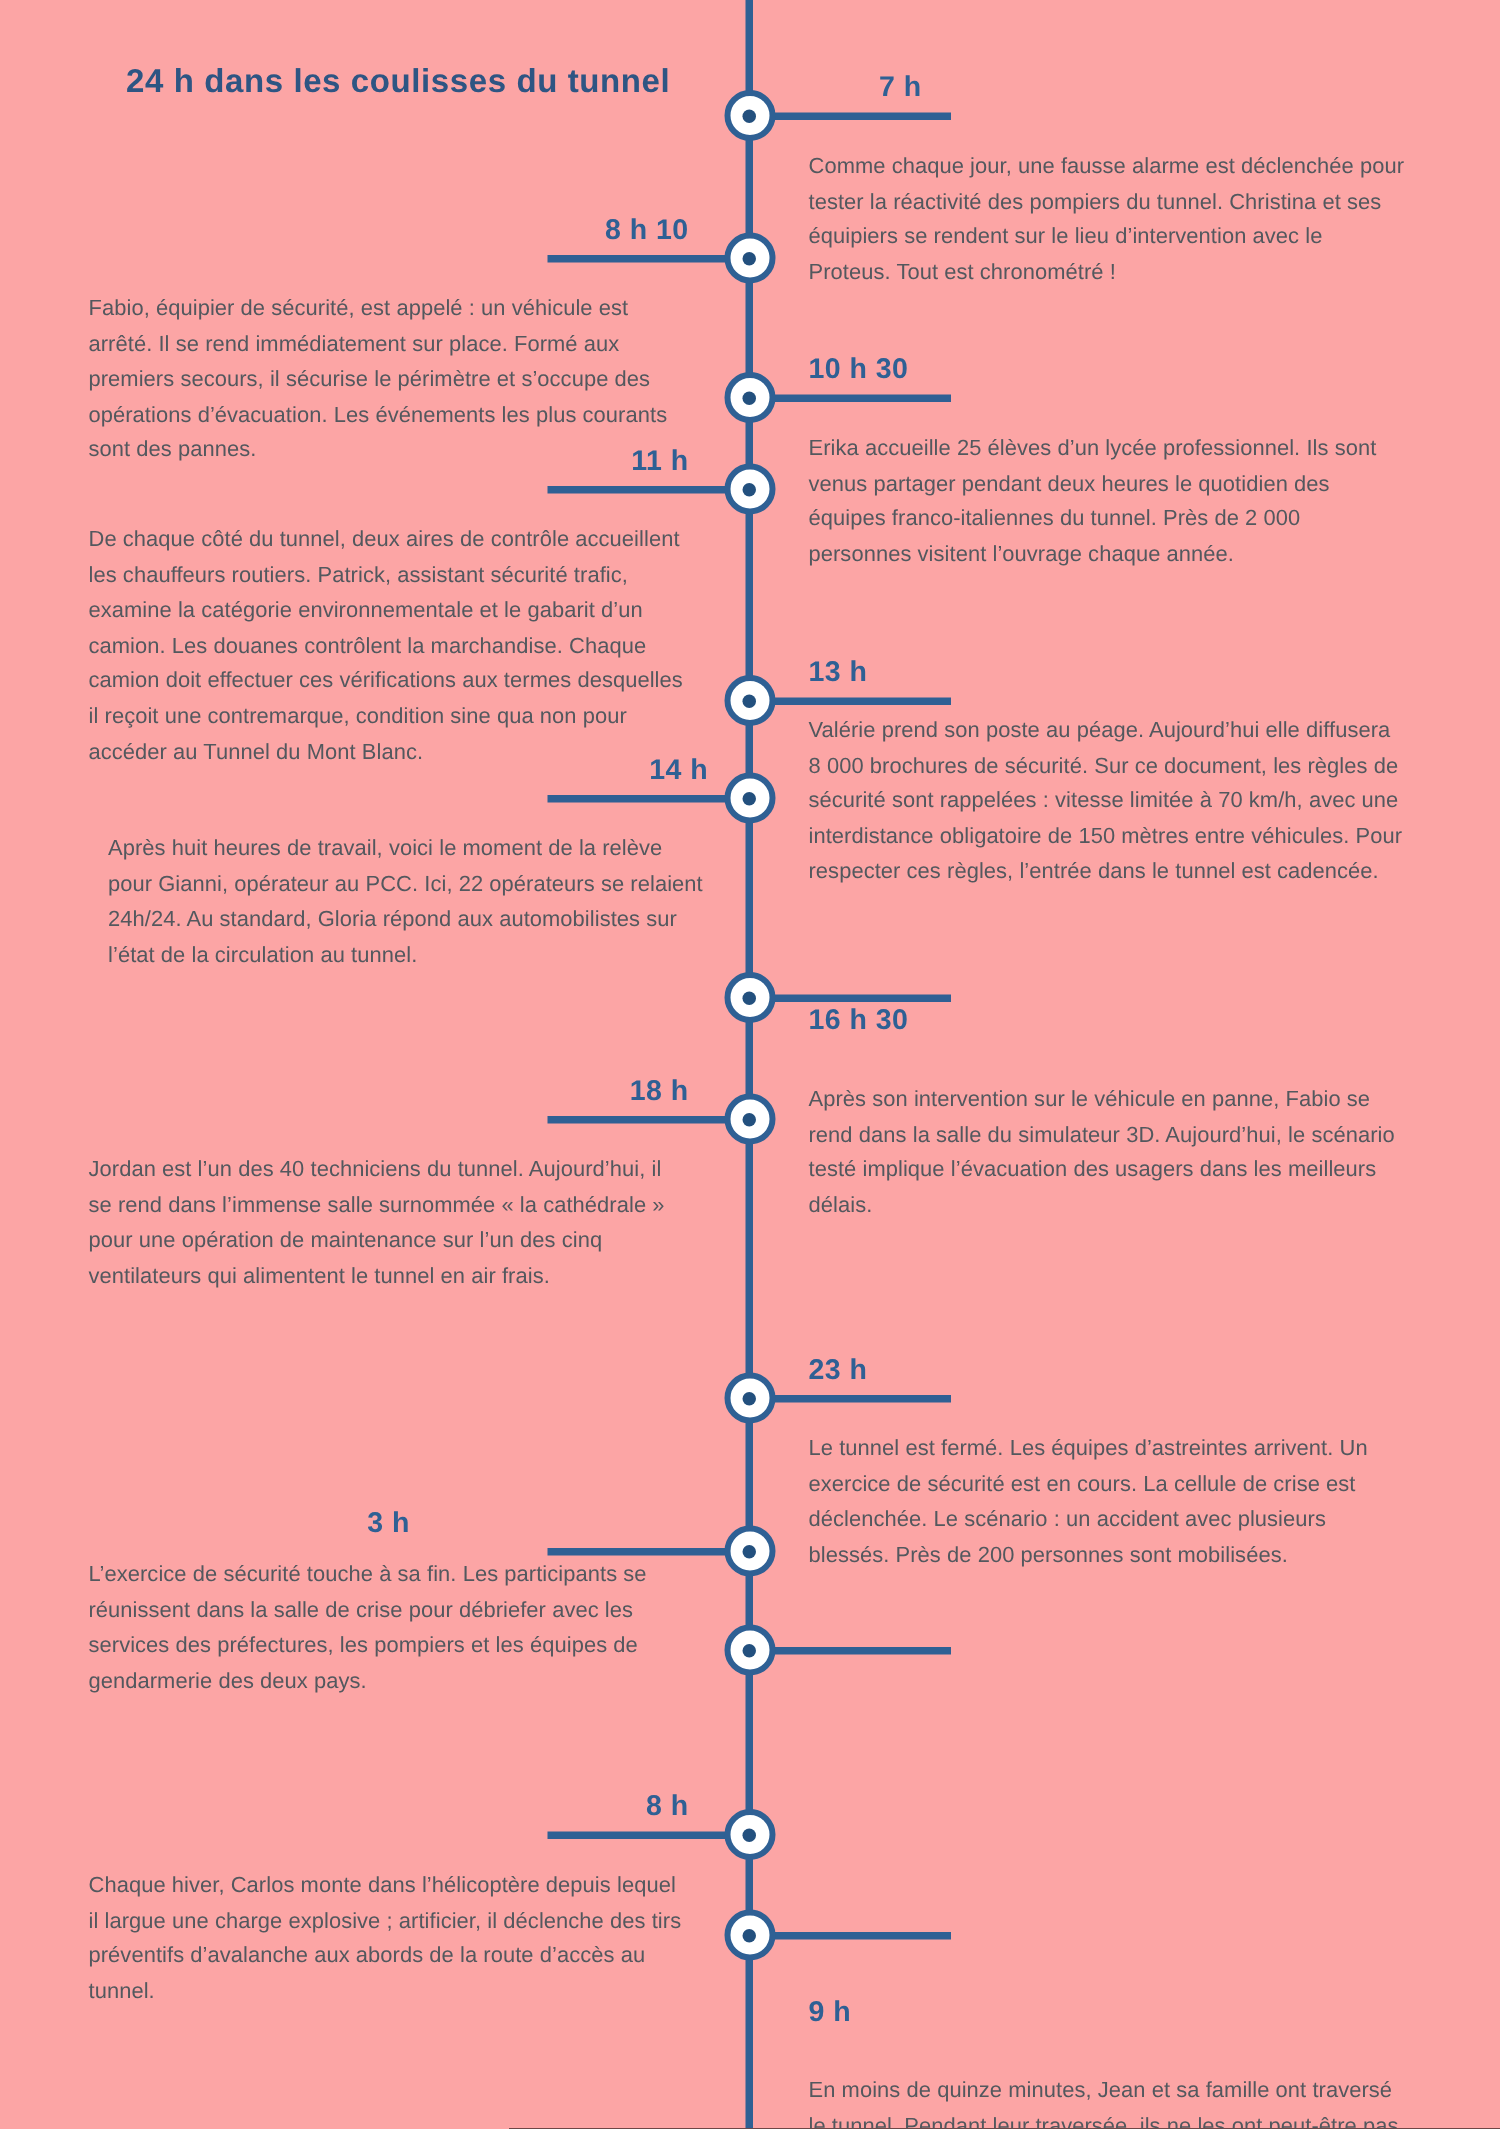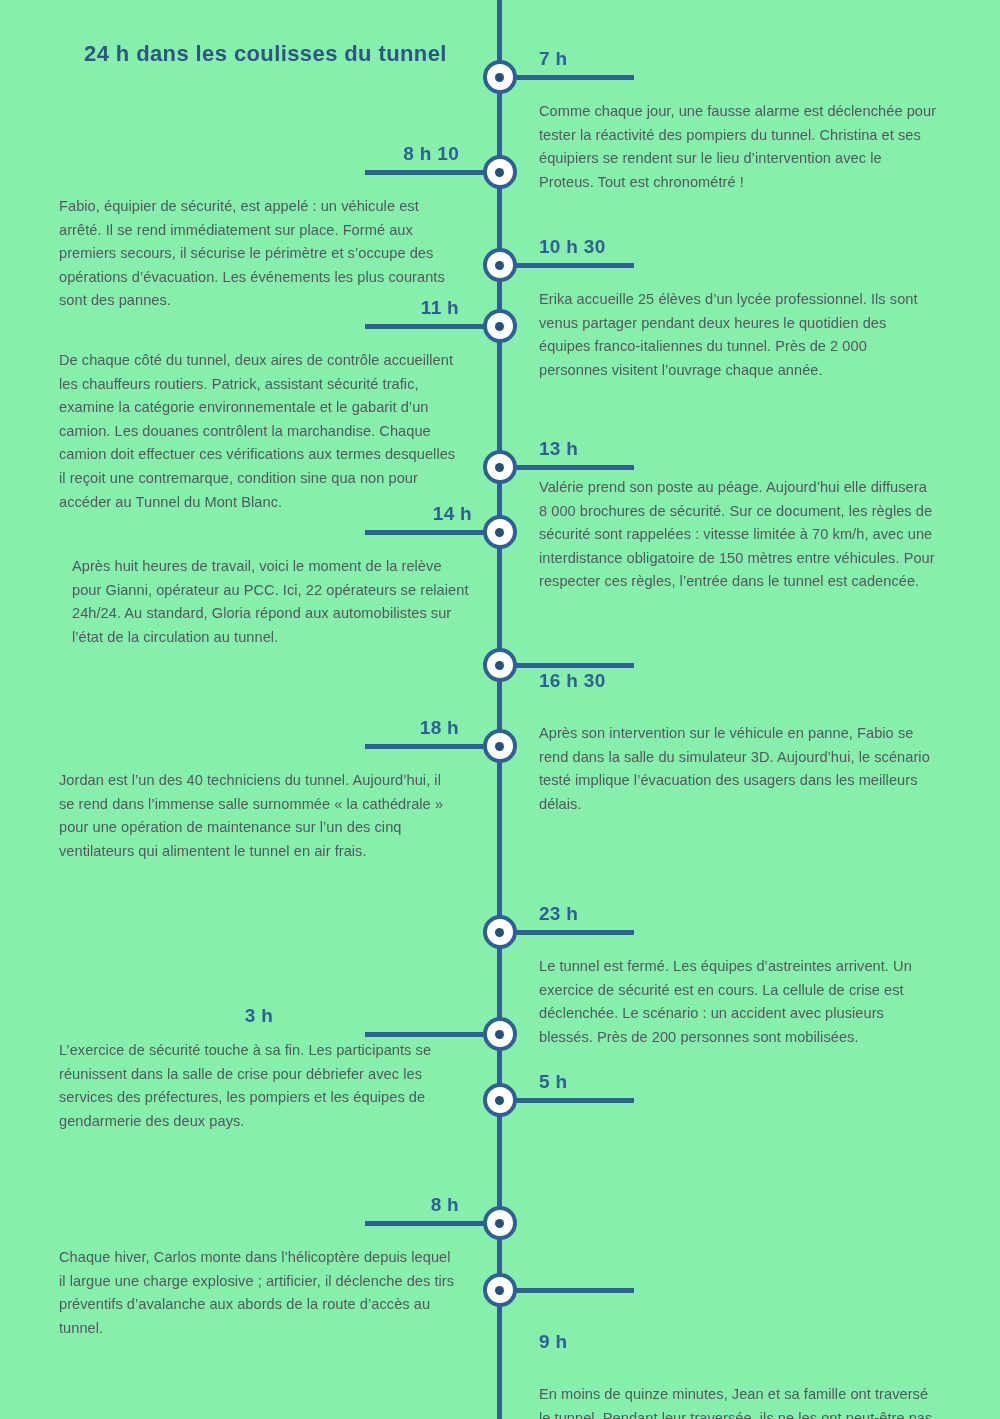--- a/index.html
+++ b/index.html
@@ -7,21 +7,21 @@
     padding: 0;
     background: #000000;
   }
   body {
     font-family: "Liberation Sans", sans-serif;
   }
   .page {
     position: relative;
     width: 1000px;
     height: 1419px;
-    background: #86efac;
+    background: #fca5a5;
     overflow: hidden;
   }
 
   
   .spine {
     position: absolute;
     left: 497px;
     top: 0;
     width: 5px;
     height: 1419px;
@@ -108,21 +108,21 @@
 <div class="page">
 
   <div class="spine"></div>
 
   <div class="title">24 h dans les coulisses du tunnel</div>
 
   <div id="entries-root">
       <div class="connector right" style="top: 74.5px;"></div>
       <div class="node" style="top: 77px;"></div>
       <div class="entry right" style="top: 49px; left: 539px; width: 400px;">
-        <div class="time" style="margin-bottom: 30px;">7 h</div>
+        <div class="time" style="margin-bottom: 30px; margin-left: 47px;">7 h</div>
         <div class="body">Comme chaque jour, une fausse alarme est déclenchée pour tester la réactivité des pompiers du tunnel. Christina et ses équipiers se rendent sur le lieu d’intervention avec le Proteus. Tout est chronométré !</div>
       </div>
       <div class="connector left" style="top: 169.5px;"></div>
       <div class="node" style="top: 172px;"></div>
       <div class="entry left" style="top: 144px; left: 59px; width: 400px;">
         <div class="time" style="margin-bottom: 30px;">8 h 10</div>
         <div class="body">Fabio, équipier de sécurité, est appelé : un véhicule est arrêté. Il se rend immédiatement sur place. Formé aux premiers secours, il sécurise le périmètre et s’occupe des opérations d’évacuation. Les événements les plus courants sont des pannes.</div>
       </div>
       <div class="connector right" style="top: 262.5px;"></div>
       <div class="node" style="top: 265px;"></div>
@@ -168,21 +168,20 @@
       </div>
       <div class="connector left" style="top: 1031.5px;"></div>
       <div class="node" style="top: 1034px;"></div>
       <div class="entry left" style="top: 1006px; left: 59px; width: 400px;">
         <div class="time" style="margin-bottom: 12px; text-align: center;">3 h</div>
         <div class="body">L’exercice de sécurité touche à sa fin. Les participants se réunissent dans la salle de crise pour débriefer avec les services des préfectures, les pompiers et les équipes de gendarmerie des deux pays.</div>
       </div>
       <div class="connector right" style="top: 1097.5px;"></div>
       <div class="node" style="top: 1100px;"></div>
       <div class="entry right" style="top: 1072px; left: 539px; width: 400px;">
-        <div class="time" style="margin-bottom: 30px;">5 h</div>
       </div>
       <div class="connector left" style="top: 1220.5px;"></div>
       <div class="node" style="top: 1223px;"></div>
       <div class="entry left" style="top: 1195px; left: 59px; width: 400px;">
         <div class="time" style="margin-bottom: 30px;">8 h</div>
         <div class="body">Chaque hiver, Carlos monte dans l’hélicoptère depuis lequel il largue une charge explosive ; artificier, il déclenche des tirs préventifs d’avalanche aux abords de la route d’accès au tunnel.</div>
       </div>
       <div class="connector right" style="top: 1287.5px;"></div>
       <div class="node" style="top: 1290px;"></div>
       <div class="entry right" style="top: 1332px; left: 539px; width: 400px;">

